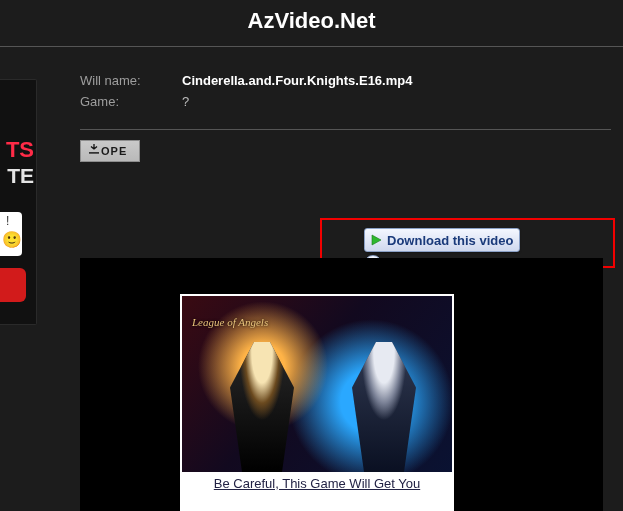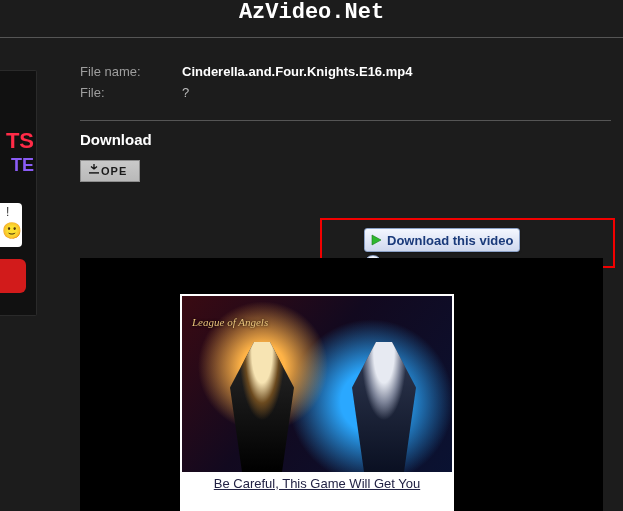--- a/index.html
+++ b/index.html
@@ -1,30 +1,30 @@
 <!DOCTYPE html>
 <html><head>
 <meta charset="utf-8">
 <style>
   * { margin: 0; padding: 0; box-sizing: border-box; }
   html, body { width: 623px; height: 511px; overflow: hidden; font-family: Arial, Helvetica, sans-serif; background: #1c1c1c; color: #d9d9d9; }
   .page { width: 623px; height: 511px; position: relative; }
 
-  .header { text-align: center; padding: 0 0 12px; font-family: Liberation Mono, monospace; }
+  .header { text-align: center; padding: 8px 0 12px; }
   .site-title { color: #ffffff; font-weight: 700; font-size: 22px; }
   .hr-top { border: none; border-top: 1px solid #555; margin: 0 0 26px 0; width: 100%; }
 
   .body-row { display: flex; align-items: flex-start; }
   .left-col { width: 60px; flex: 0 0 60px; position: relative; height: 430px; }
 
   
   .ad-clip { position: relative; width: 28px; height: 246px; margin-top: 6px; background: #111; border-radius: 0 2px 2px 0; overflow: visible; border: 1px solid #2a2a2a; border-left: none; padding-left: 36px; }
   .ad-top { height: 116px; width: 100%; background: linear-gradient(135deg,#ff0024,#c8001c); }
   .ad-letters { position: absolute; top: 60px; right: 2px; color: #ff2b47; font-weight: 800; font-size: 22px; line-height: 20px; text-align: right; }
-  .ad-letters2 { position: absolute; top: 84px; right: 2px; color: #8b5cf6; font-weight: 800; font-size: 18px; }
+  .ad-letters2 { position: absolute; top: 84px; right: 2px; color: #e5e5e5; font-weight: 800; font-size: 21px; }
   .ad-small { position: absolute; top: 132px; left: 0; width: 22px; height: 44px; background: #fff; border-radius: 0 4px 4px 0; }
   .ad-smile { position: absolute; top: 150px; left: 2px; font-size: 16px; }
   .ad-pill { position: absolute; top: 188px; left: 0; width: 26px; height: 34px; background: #d21b1b; border-radius: 0 6px 6px 0; }
 
   .content { flex: 1 1 auto; padding-right: 12px; }
 
   .info-block { padding: 0 0 8px 20px; }
   .info-row { display: flex; align-items: baseline; margin-bottom: 6px; font-size: 13px; color: #9e9e9e; }
   .info-label { width: 82px; }
   .info-value { color: #ffffff; font-weight: 600; font-size: 13px; margin-left: 20px; }
@@ -71,31 +71,30 @@
           <span style="position:absolute;top:2px;left:6px;font-size:12px;color:#333">!</span>
         </div>
         <span class="ad-smile">🙂</span>
         <div class="ad-pill"></div>
       </div>
     </div>
 
     <div class="content">
       <div class="info-block">
         <div class="info-row">
-          <div class="info-label">File name:</div>
+          <div class="info-label">Will name:</div>
           <div class="info-value">Cinderella.and.Four.Knights.E16.mp4</div>
         </div>
         <div class="info-row">
-          <div class="info-label">File:</div>
+          <div class="info-label">Game:</div>
           <div class="info-value" style="font-weight:400;color:#bdbdbd">?</div>
         </div>
       </div>
       <hr class="hr-info">
 
-      <div class="dl-heading">Download</div>
 
       <button class="ope-btn">
         <span class="ope-icon">
           <svg width="10" height="11" viewBox="0 0 10 11">
               <path d="M5 0v5M5 5L2 2.6M5 5l3-2.4" stroke="#111" stroke-width="1.3" fill="none"></path>
               <rect x="0" y="8.2" width="10" height="1.4" fill="#111"></rect>
             </svg>
         </span>
         <span>OPE</span>
       </button>

